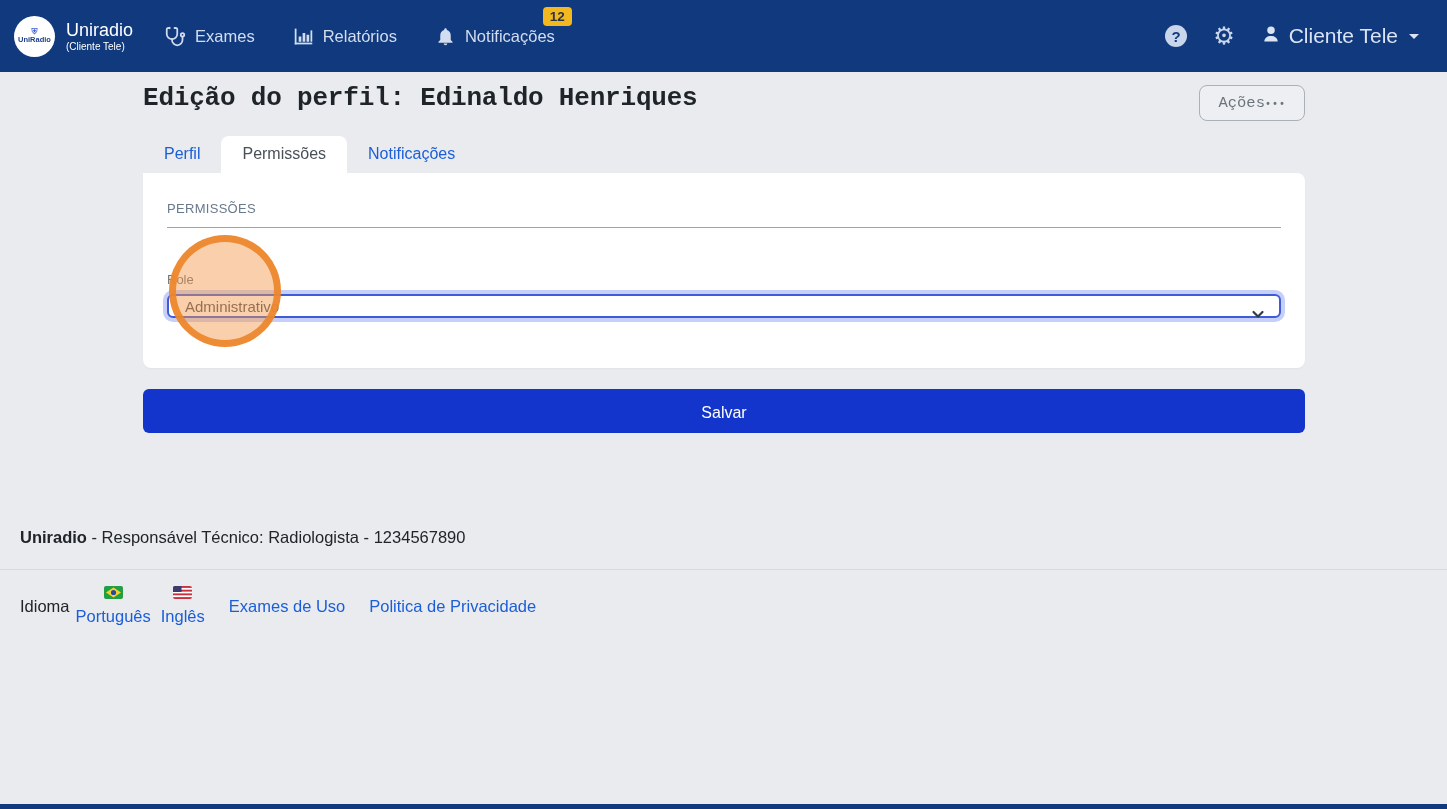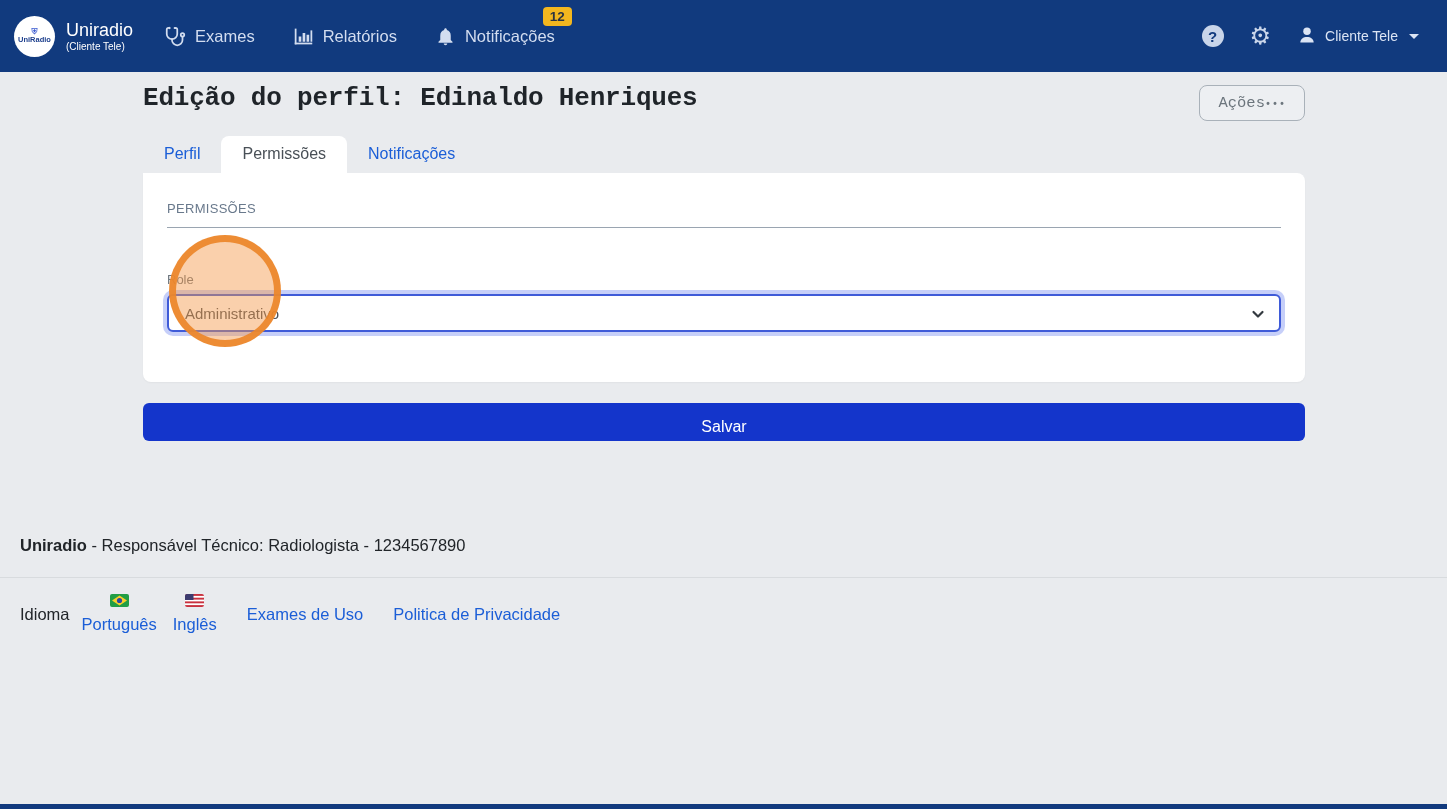--- a/index.html
+++ b/index.html
@@ -37,21 +37,21 @@
     background:#f3b71f; color:#2b3442; font-weight:bold;
     font-size:13.5px; padding:2px 7px; border-radius:4px;
   }
   .nav-right { margin-left:auto; display:flex; align-items:center; gap:26px; }
   .help-circle {
     width:22px; height:22px; border-radius:50%; background:#c9d5ea;
     color:#113a7e; font-weight:bold; font-size:15px;
     display:flex; align-items:center; justify-content:center; cursor:pointer;
   }
   .gear { color:#c9d5ea; font-size:24px; line-height:1; cursor:pointer; }
-  .user-menu { display:flex; align-items:center; gap:8px; color:#dbe4f4; font-size:14px; cursor:pointer;justify-content:space-between; }
+  .user-menu { display:flex; align-items:center; gap:8px; color:#dbe4f4; font-size:21px; cursor:pointer;justify-content:space-between; }
   .caret-down {
     width:0; height:0; border-left:5px solid transparent; border-right:5px solid transparent;
     border-top:5px solid #dbe4f4; margin-left:3px;
   }
 
   
   .main { flex:0 0 auto; }
   .container { width:1162px; margin:0 auto 0 143px; }
   .breadcrumb { margin-top:56px; font-size:15px; color:#1b5ed7; cursor:pointer; }
   .breadcrumb .chev { margin-right:4px; }
@@ -71,51 +71,51 @@
   }
 
   .card {
     position:relative; background:#ffffff; border-radius:0 8px 8px 8px;
     padding:28px 24px 50px; box-shadow:0 1px 2px rgba(0,0,0,0.04);
   }
   .section-title { font-size:13px; color:#69798c; letter-spacing:0.3px; padding-bottom:11px; }
   .section-rule { border:none; border-top:1px solid #9aa5b1; }
   .field-label { margin-top:44px; font-size:13px; color:#6c757d; }
   .select-box {
-    position:relative; margin-top:7px; height:38px; background:#ffffff;
+    position:relative; margin-top:7px; height:24px; background:#ffffff;
     border:2px solid #3f5bd8; border-radius:6px;
     box-shadow:0 0 0 4px rgba(104,130,238,0.38);
     display:flex; align-items:center; padding:0 16px;
     font-size:15px; color:#495057; cursor:pointer;
   }
   .select-chevron { position:absolute; right:13px; top:10px; }
   .click-indicator {
     position:absolute; left:26px; top:62px; width:112px; height:112px;
     border-radius:50%;
     background:rgba(244,150,70,0.45);
     border:7px solid rgba(236,135,42,0.92);
     pointer-events:none; z-index:5;
   }
 
   .save-btn {
     width:1162px; margin:21px auto 0 143px; display:block;
     background:#1435cb; color:#ffffff; border:none; border-radius:6px;
-    font-size:16px; font-family:inherit; padding:15px 0; height:38px; cursor:pointer;
+    font-size:16px; font-family:inherit; padding:15px 0; height:44px; cursor:pointer;
   }
 
   
   .org-line { margin:95px 0 0 20px; font-size:16.5px; color:#212529; }
   .org-line b { font-weight:bold; }
   .footer-rule { border:none; border-top:1px solid #d8dbde; margin-top:22px; }
   .footer-row {
     display:flex; align-items:center; justify-content:space-between;
     padding:16px 36px 0 20px; font-size:16.5px;
   }
   .made-with { display:flex; align-items:center; gap:10px; color:#979ca3; }
-  .footer-links { display:flex; align-items:center; gap:16px; }
+  .footer-links { display:flex; align-items:center; gap:10px; }
   .lang-label { color:#212529; margin-right:-4px; }
   .flag-link { display:flex; align-items:center; gap:8px; color:#1b5ed7; cursor:pointer;flex-direction:column; }
   .footer-link { color:#1b5ed7; cursor:pointer; margin-left:14px; }
   .flag { display:block; border-radius:2px; }
 
   .spacer { flex:1 1 auto; }
   .bottom-strip { flex:0 0 5px; background:#113a7e; }
 </style>
 </head>
 <body>

